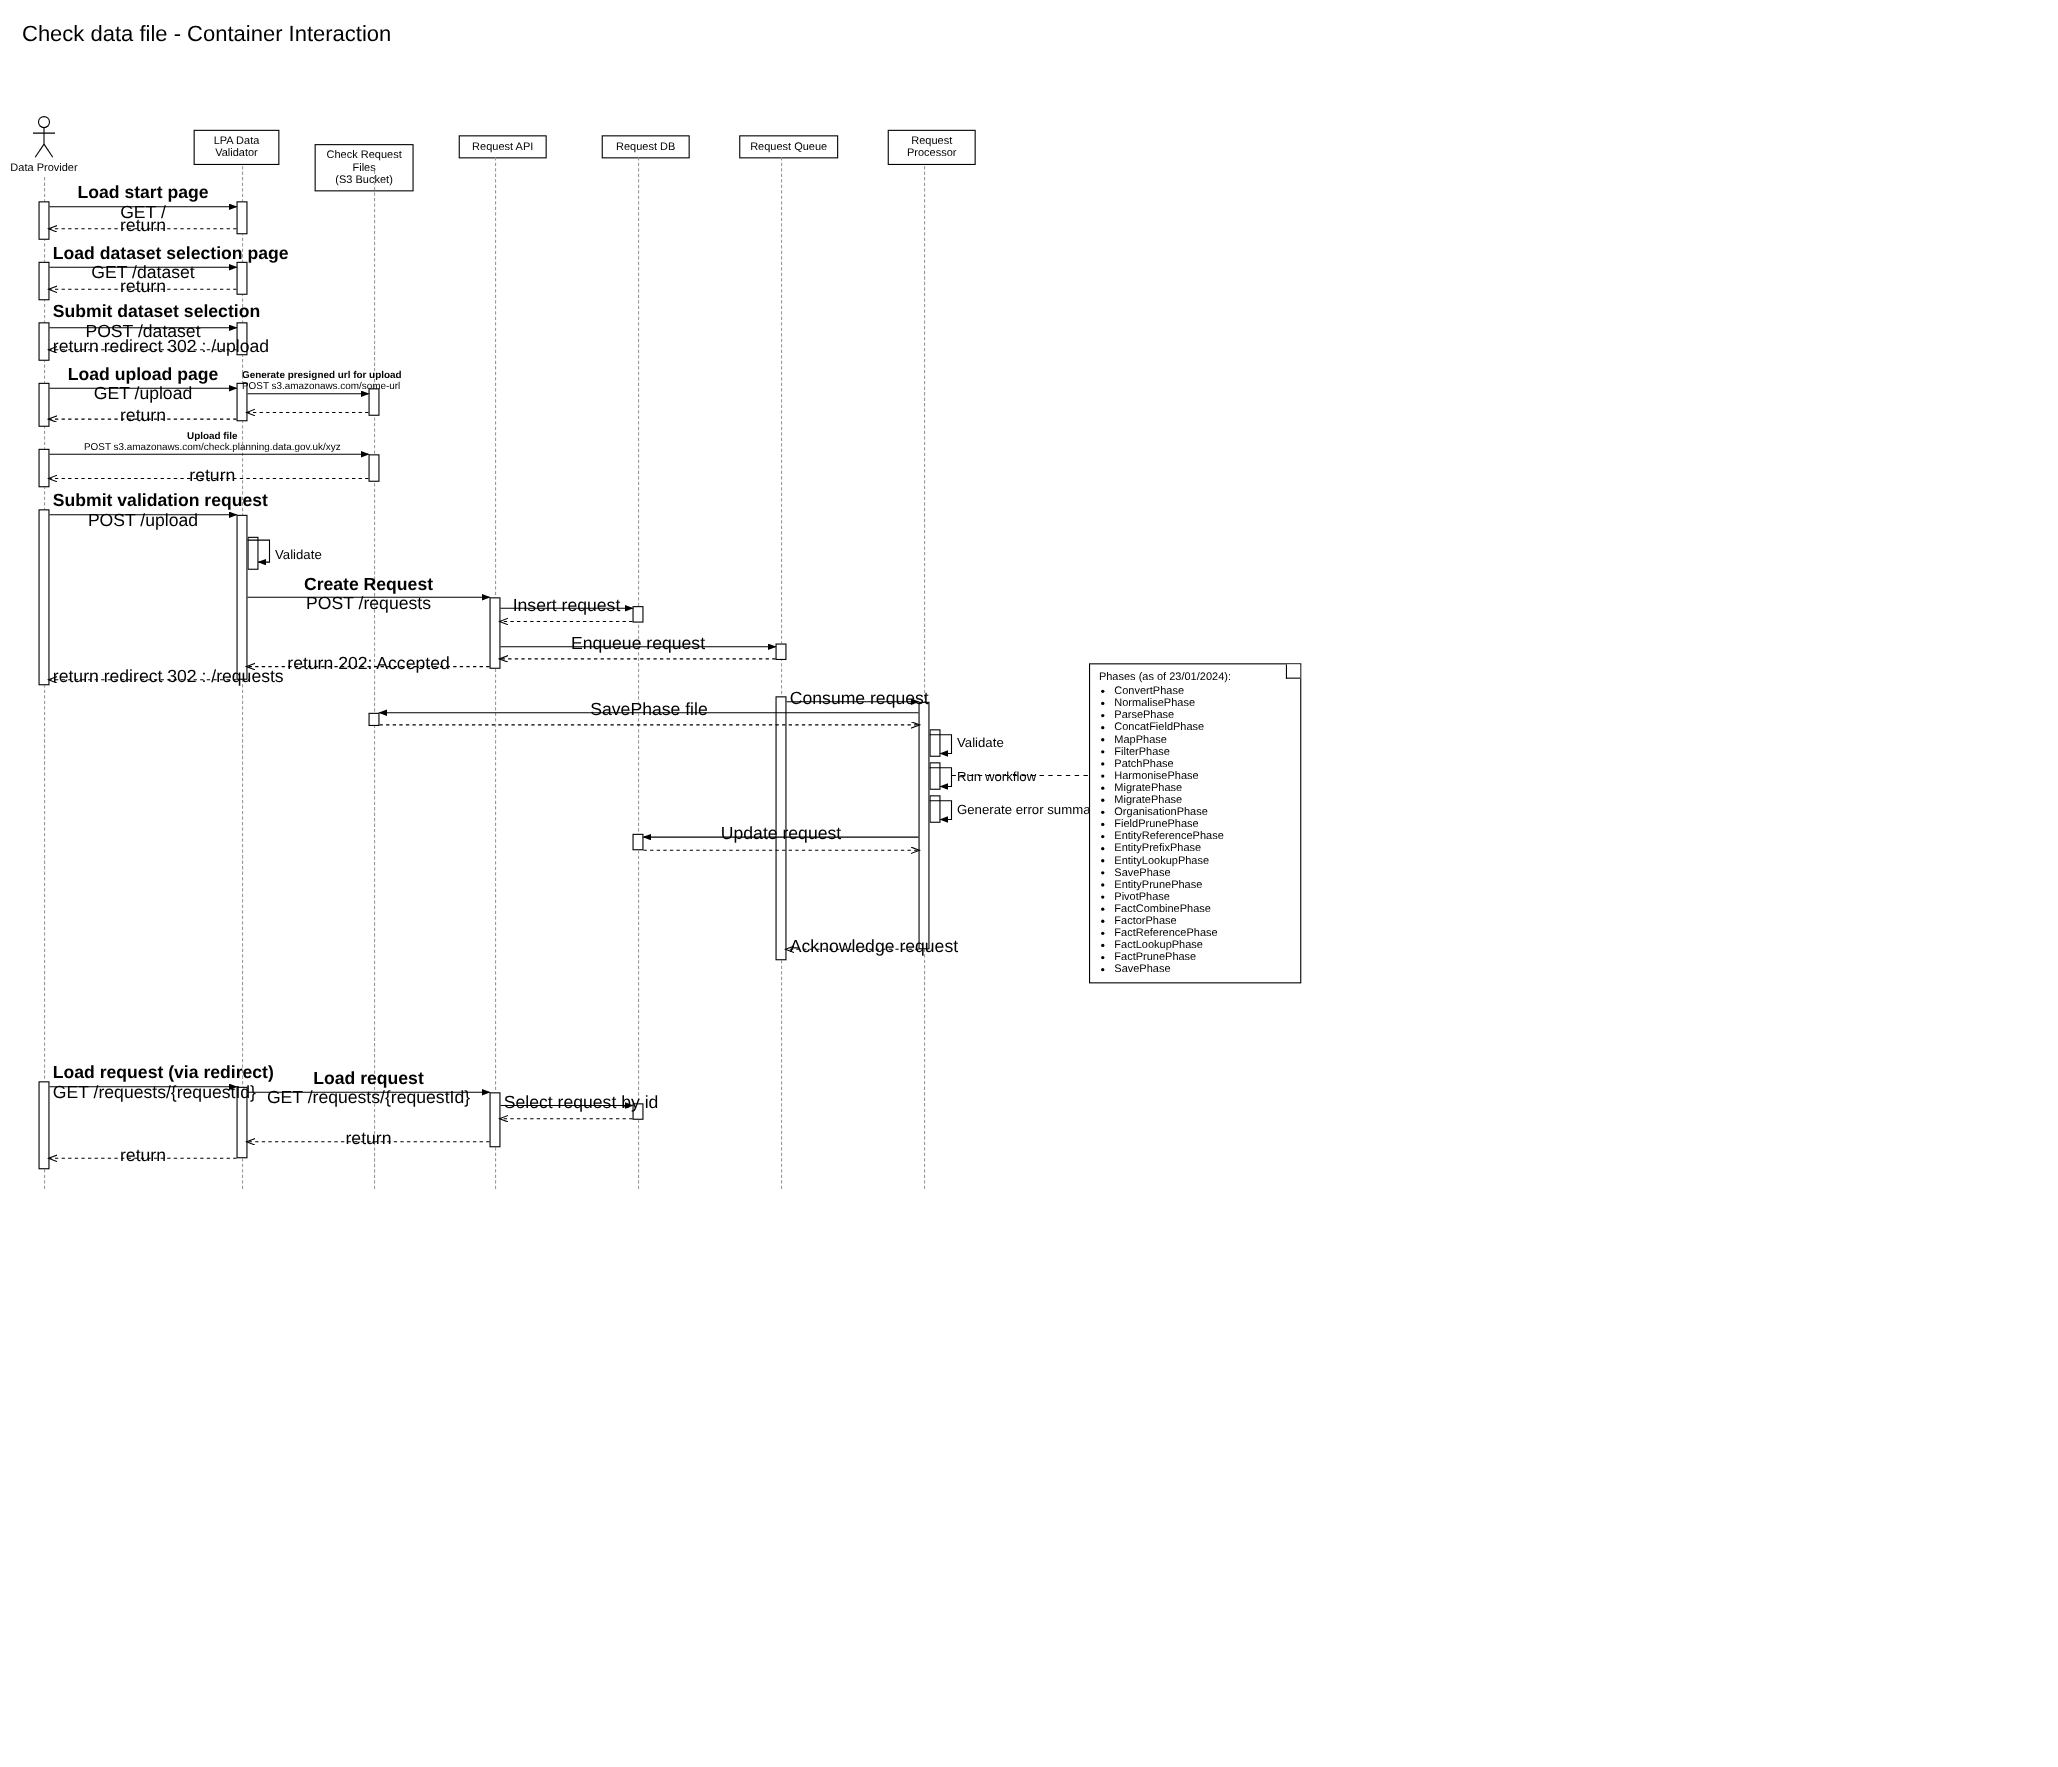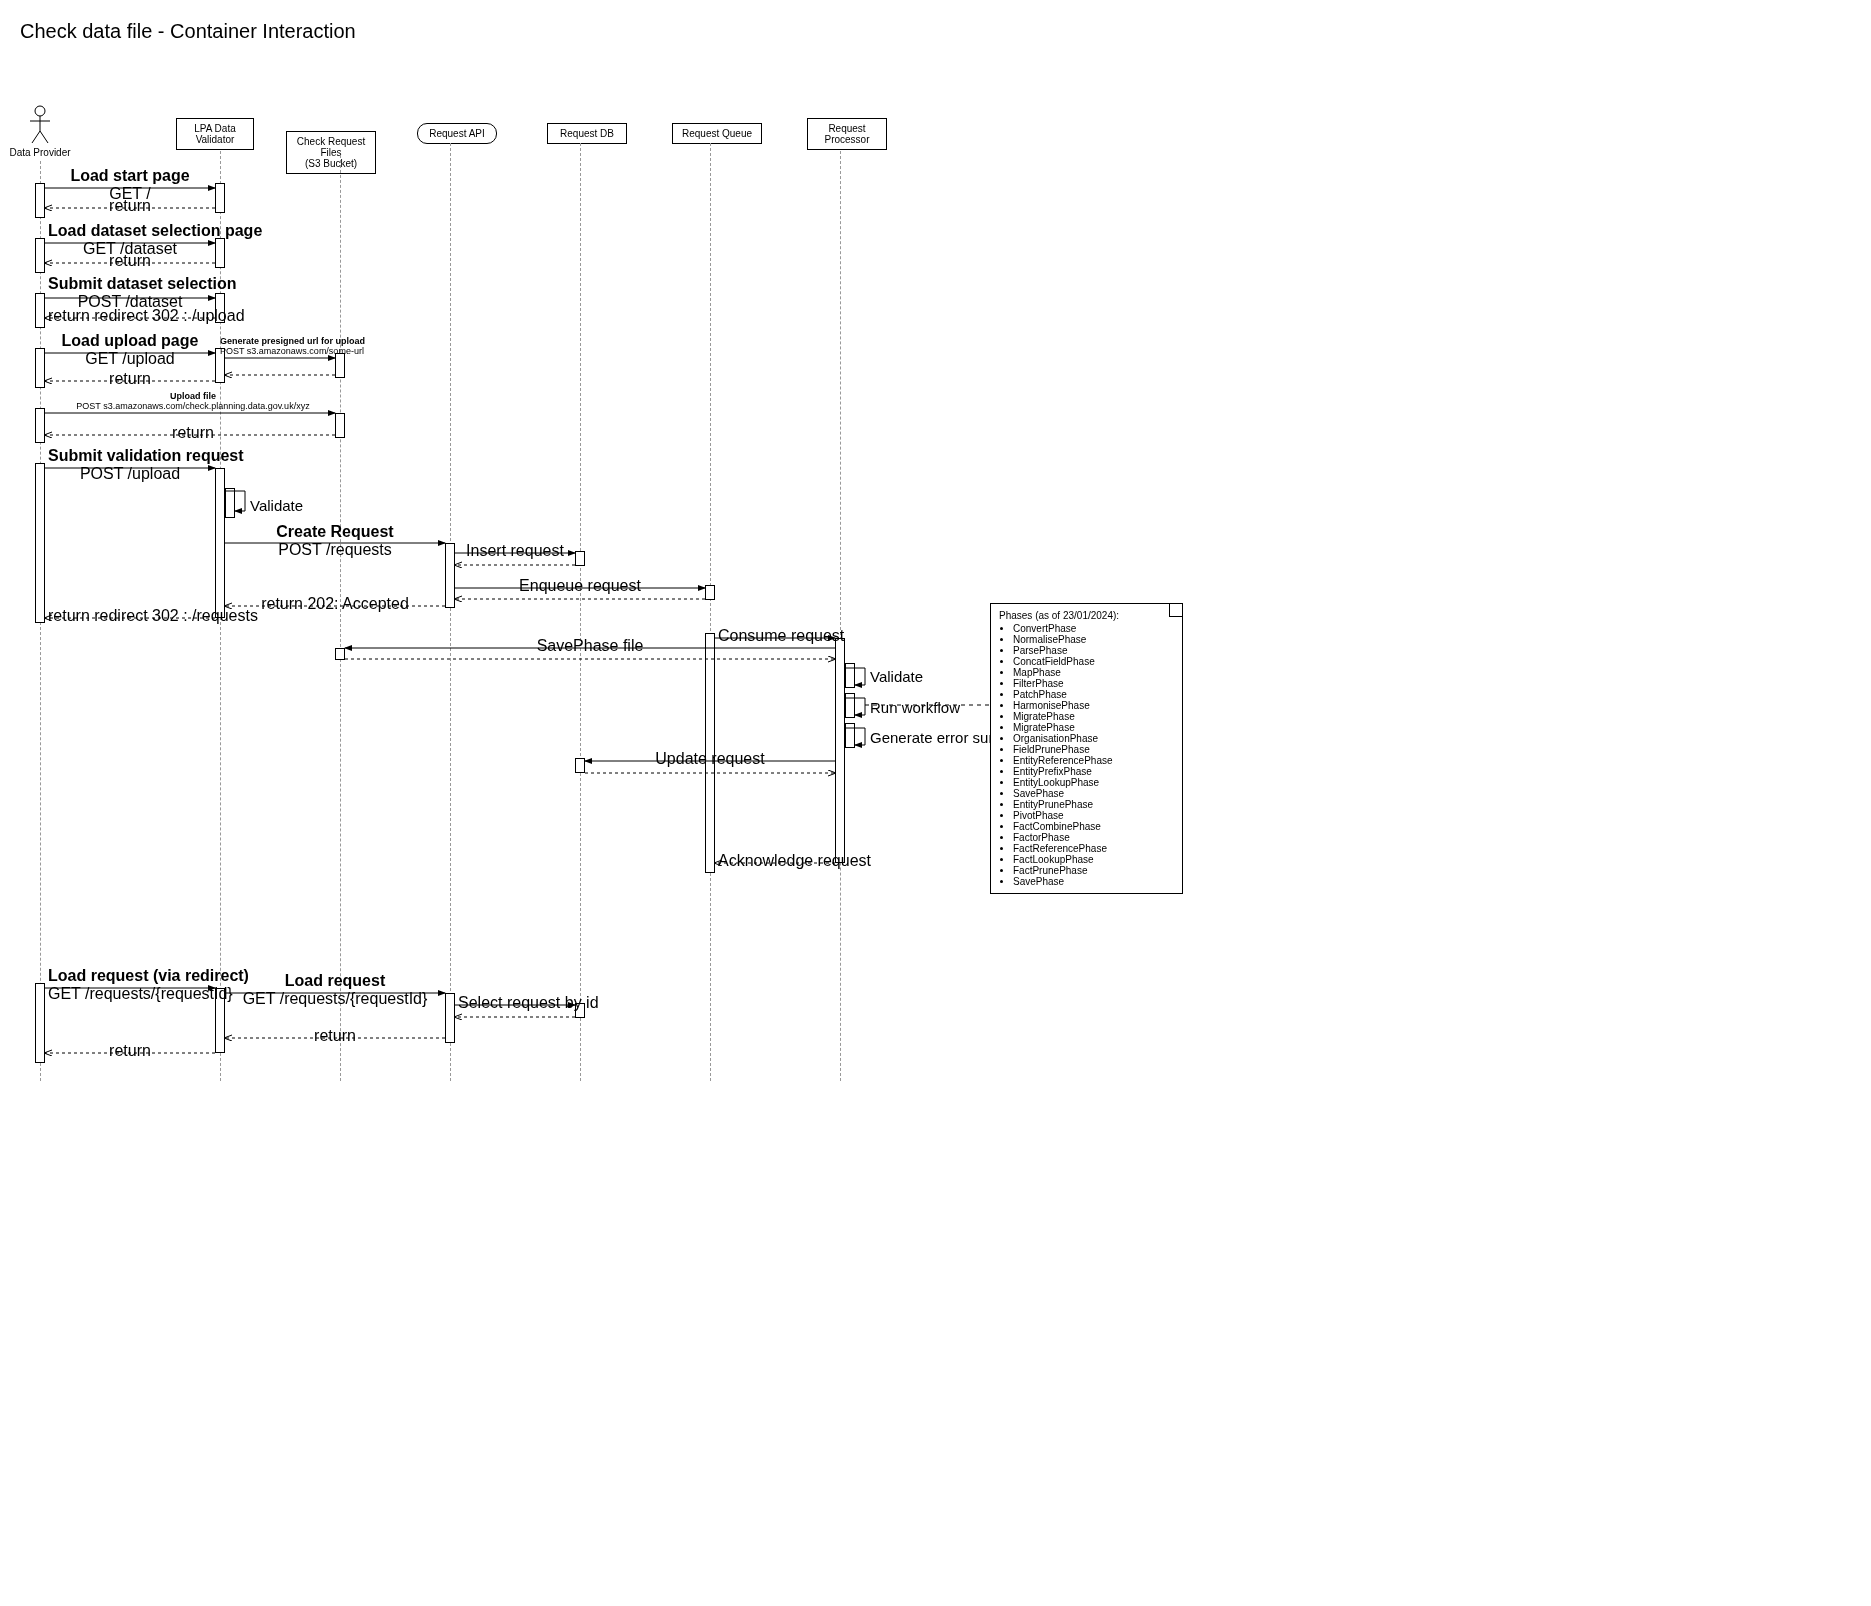--- a/index.html
+++ b/index.html
@@ -60,21 +60,21 @@
   .msg-label {
     position: absolute;
     text-align: center;
     font-size: 16px;
     line-height: 1.1;
     white-space: pre;
   }
   .msg-label b { font-weight: bold; }
   .self-label {
     position: absolute;
-    font-size: 15px;
+    font-size: 12px;
     white-space: pre;
   }
   .note {
     position: absolute;
     border: 1px solid #000;
     background: #fff;
     font-size: 10px;
     padding: 6px 8px;
   }
   .note ul { margin: 2px 0 0 14px; padding: 0; }
@@ -104,21 +104,21 @@
       <line x1="10" y1="26" x2="18" y2="38" stroke="#000"></line>
     </svg>
   </div>
   <div class="actor-label" style="left:-20px; top:84px;">Data Provider</div>
 
   <div class="participant-box" style="left:156px; top:55px; width:64px;">LPA Data
 Validator</div>
   <div class="participant-box" style="left:266px; top:48px; width:76px;margin-top:20px;">Check Request
 Files
 (S3 Bucket)</div>
-  <div class="participant-box" style="left:397px; top:60px; width:66px;border-radius:10px;">Request API</div>
+  <div class="participant-box" style="left:397px; top:60px; width:66px;">Request API</div>
   <div class="participant-box" style="left:527px; top:60px; width:66px;">Request DB</div>
   <div class="participant-box" style="left:652px; top:60px; width:76px;">Request Queue</div>
   <div class="participant-box" style="left:787px; top:55px; width:66px;">Request
 Processor</div>
 
   <div class="lifeline" style="left:20px; top:98px; height:920px;"></div>
   <div class="lifeline" style="left:200px; top:88px; height:930px;"></div>
   <div class="lifeline" style="left:320px; top:92px; height:926px;"></div>
   <div class="lifeline" style="left:430px; top:80px; height:938px;"></div>
   <div class="lifeline" style="left:560px; top:80px; height:938px;"></div>

